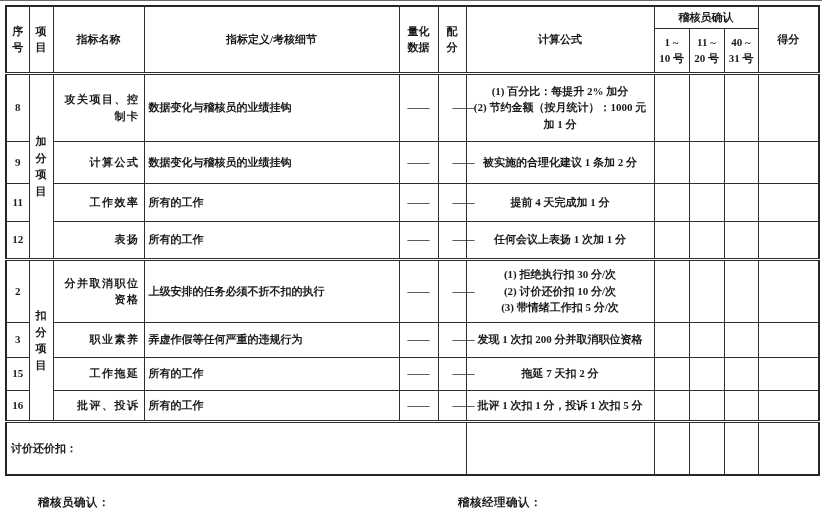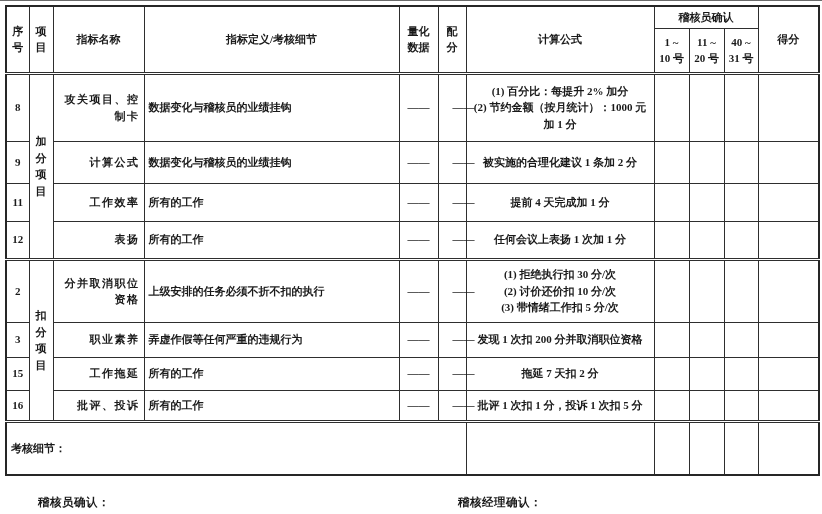--- a/index.html
+++ b/index.html
@@ -208,21 +208,21 @@
       <td class="dash-q">——</td>
       <td class="dash-p"><span class="spill">——</span></td>
       <td class="formula-cell pre">批评 1 次扣 1 分，投诉 1 次扣 5 分</td>
       <td></td>
       <td></td>
       <td></td>
       <td></td>
     </tr>
 
     <tr style="height:54px" class="sep">
-      <td colspan="6" class="total-cell">考核细节：</td>
+      <td colspan="6" class="total-cell">讨价还价扣：</td>
       <td></td>
       <td></td>
       <td></td>
       <td></td>
       <td></td>
     </tr>
   </tbody>
     </table>
 
   <div class="footer-note footer-left">稽核员确认：</div>

